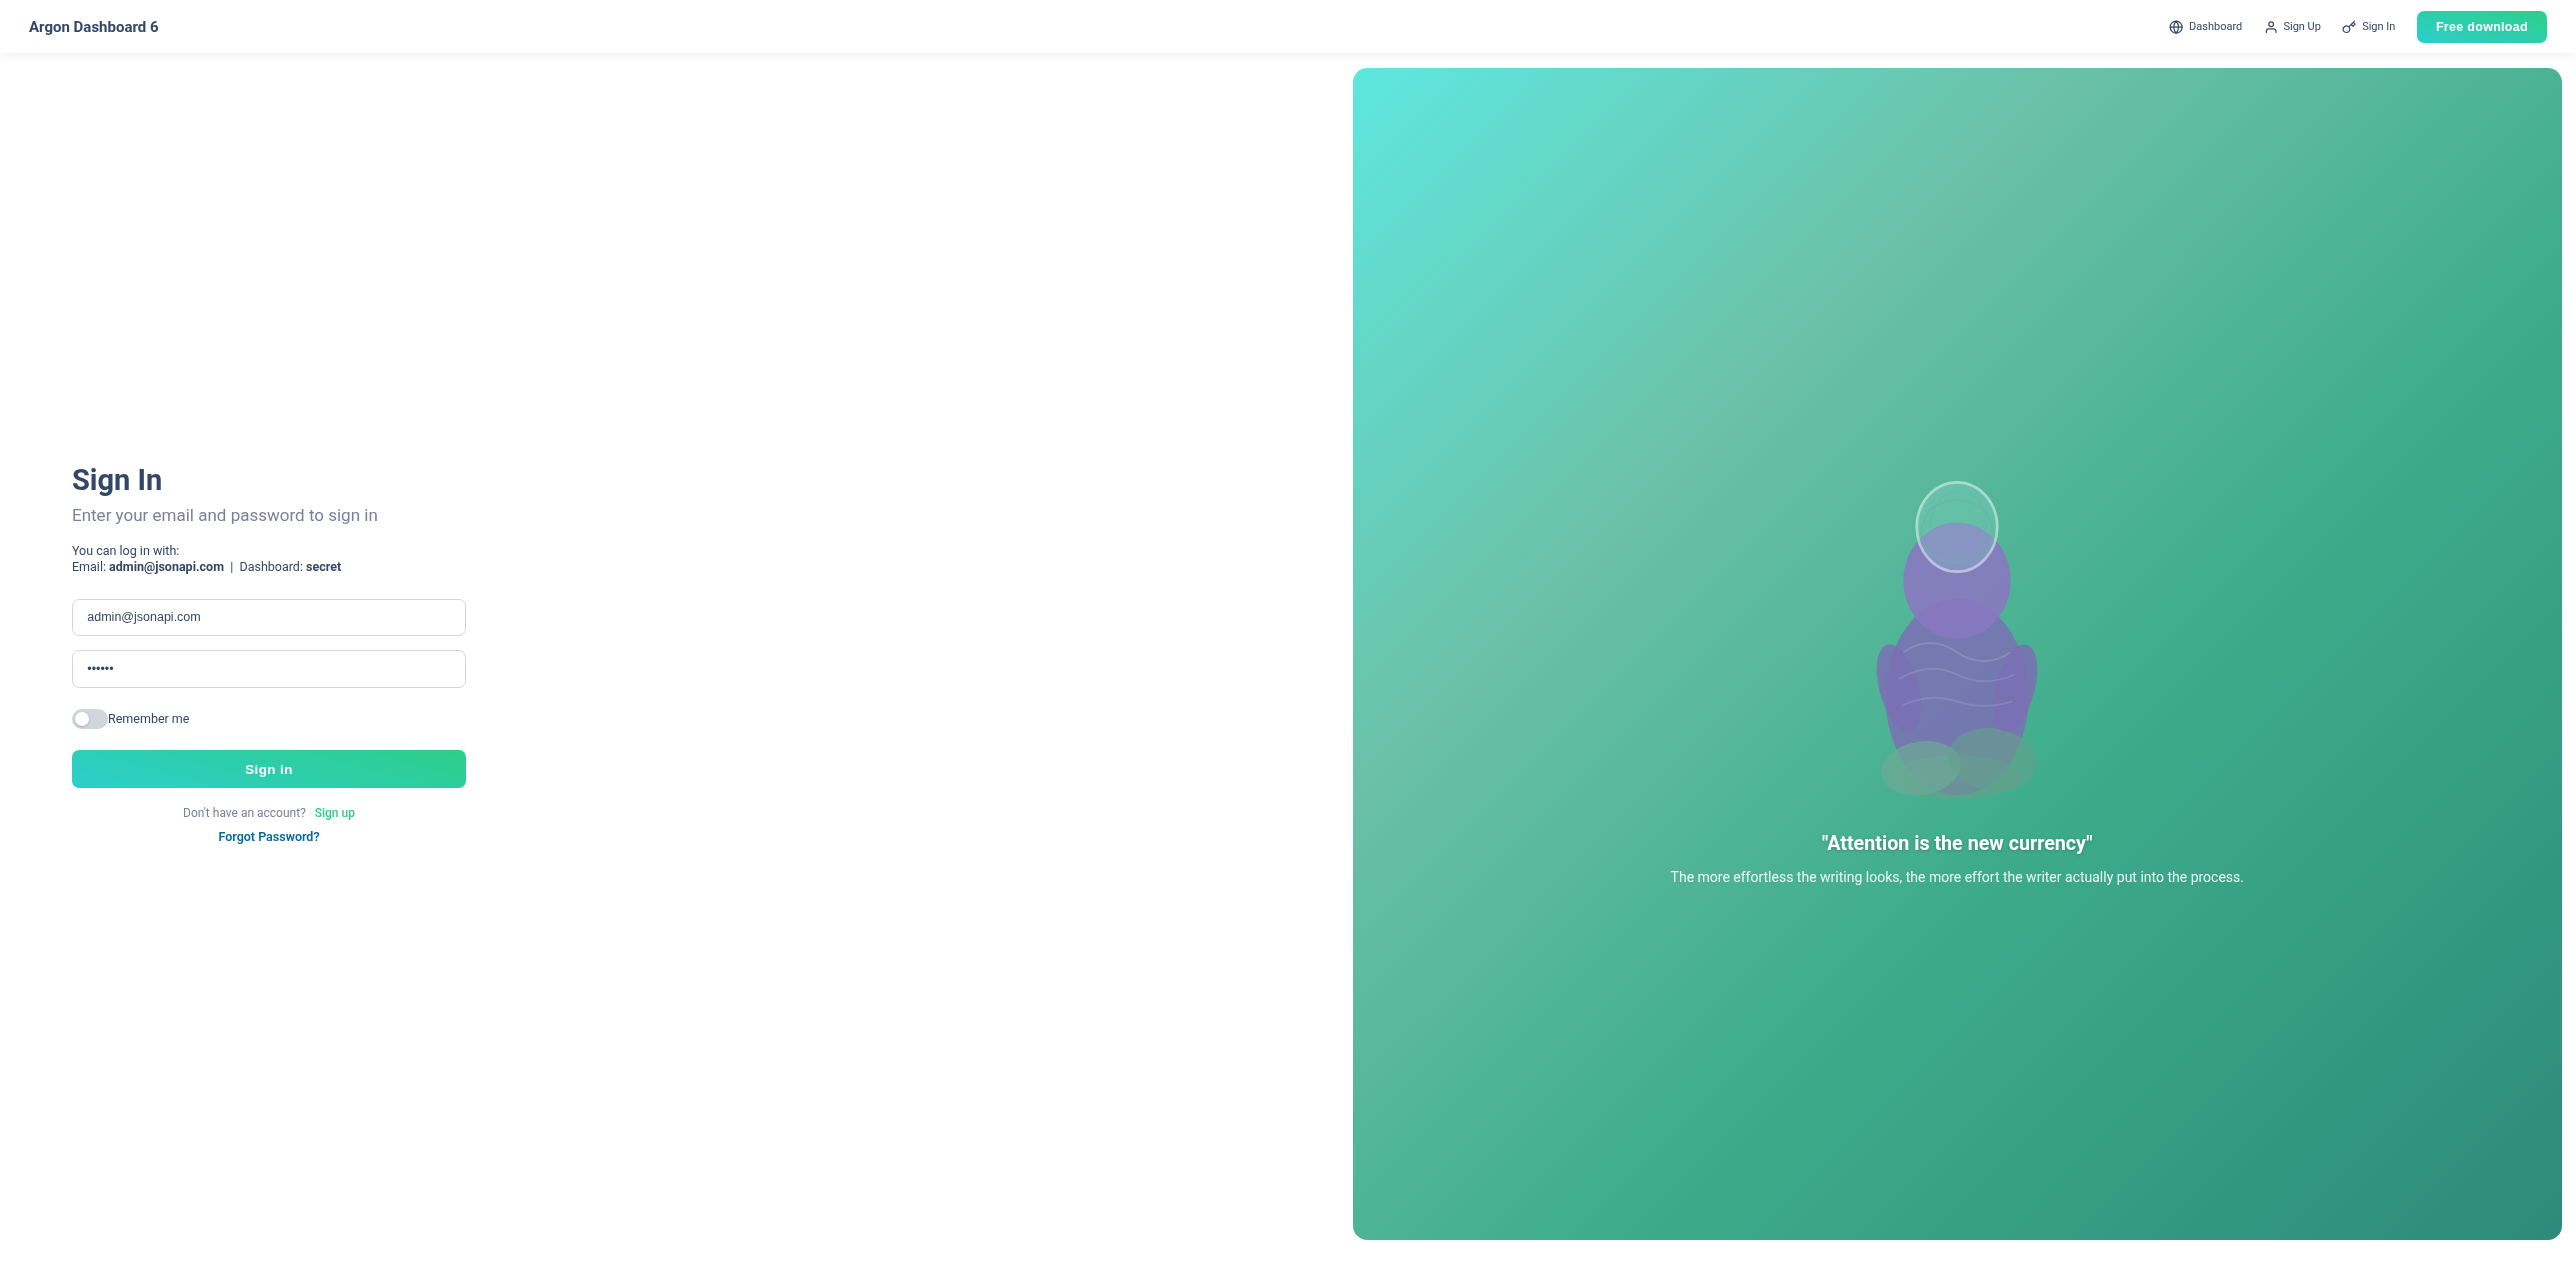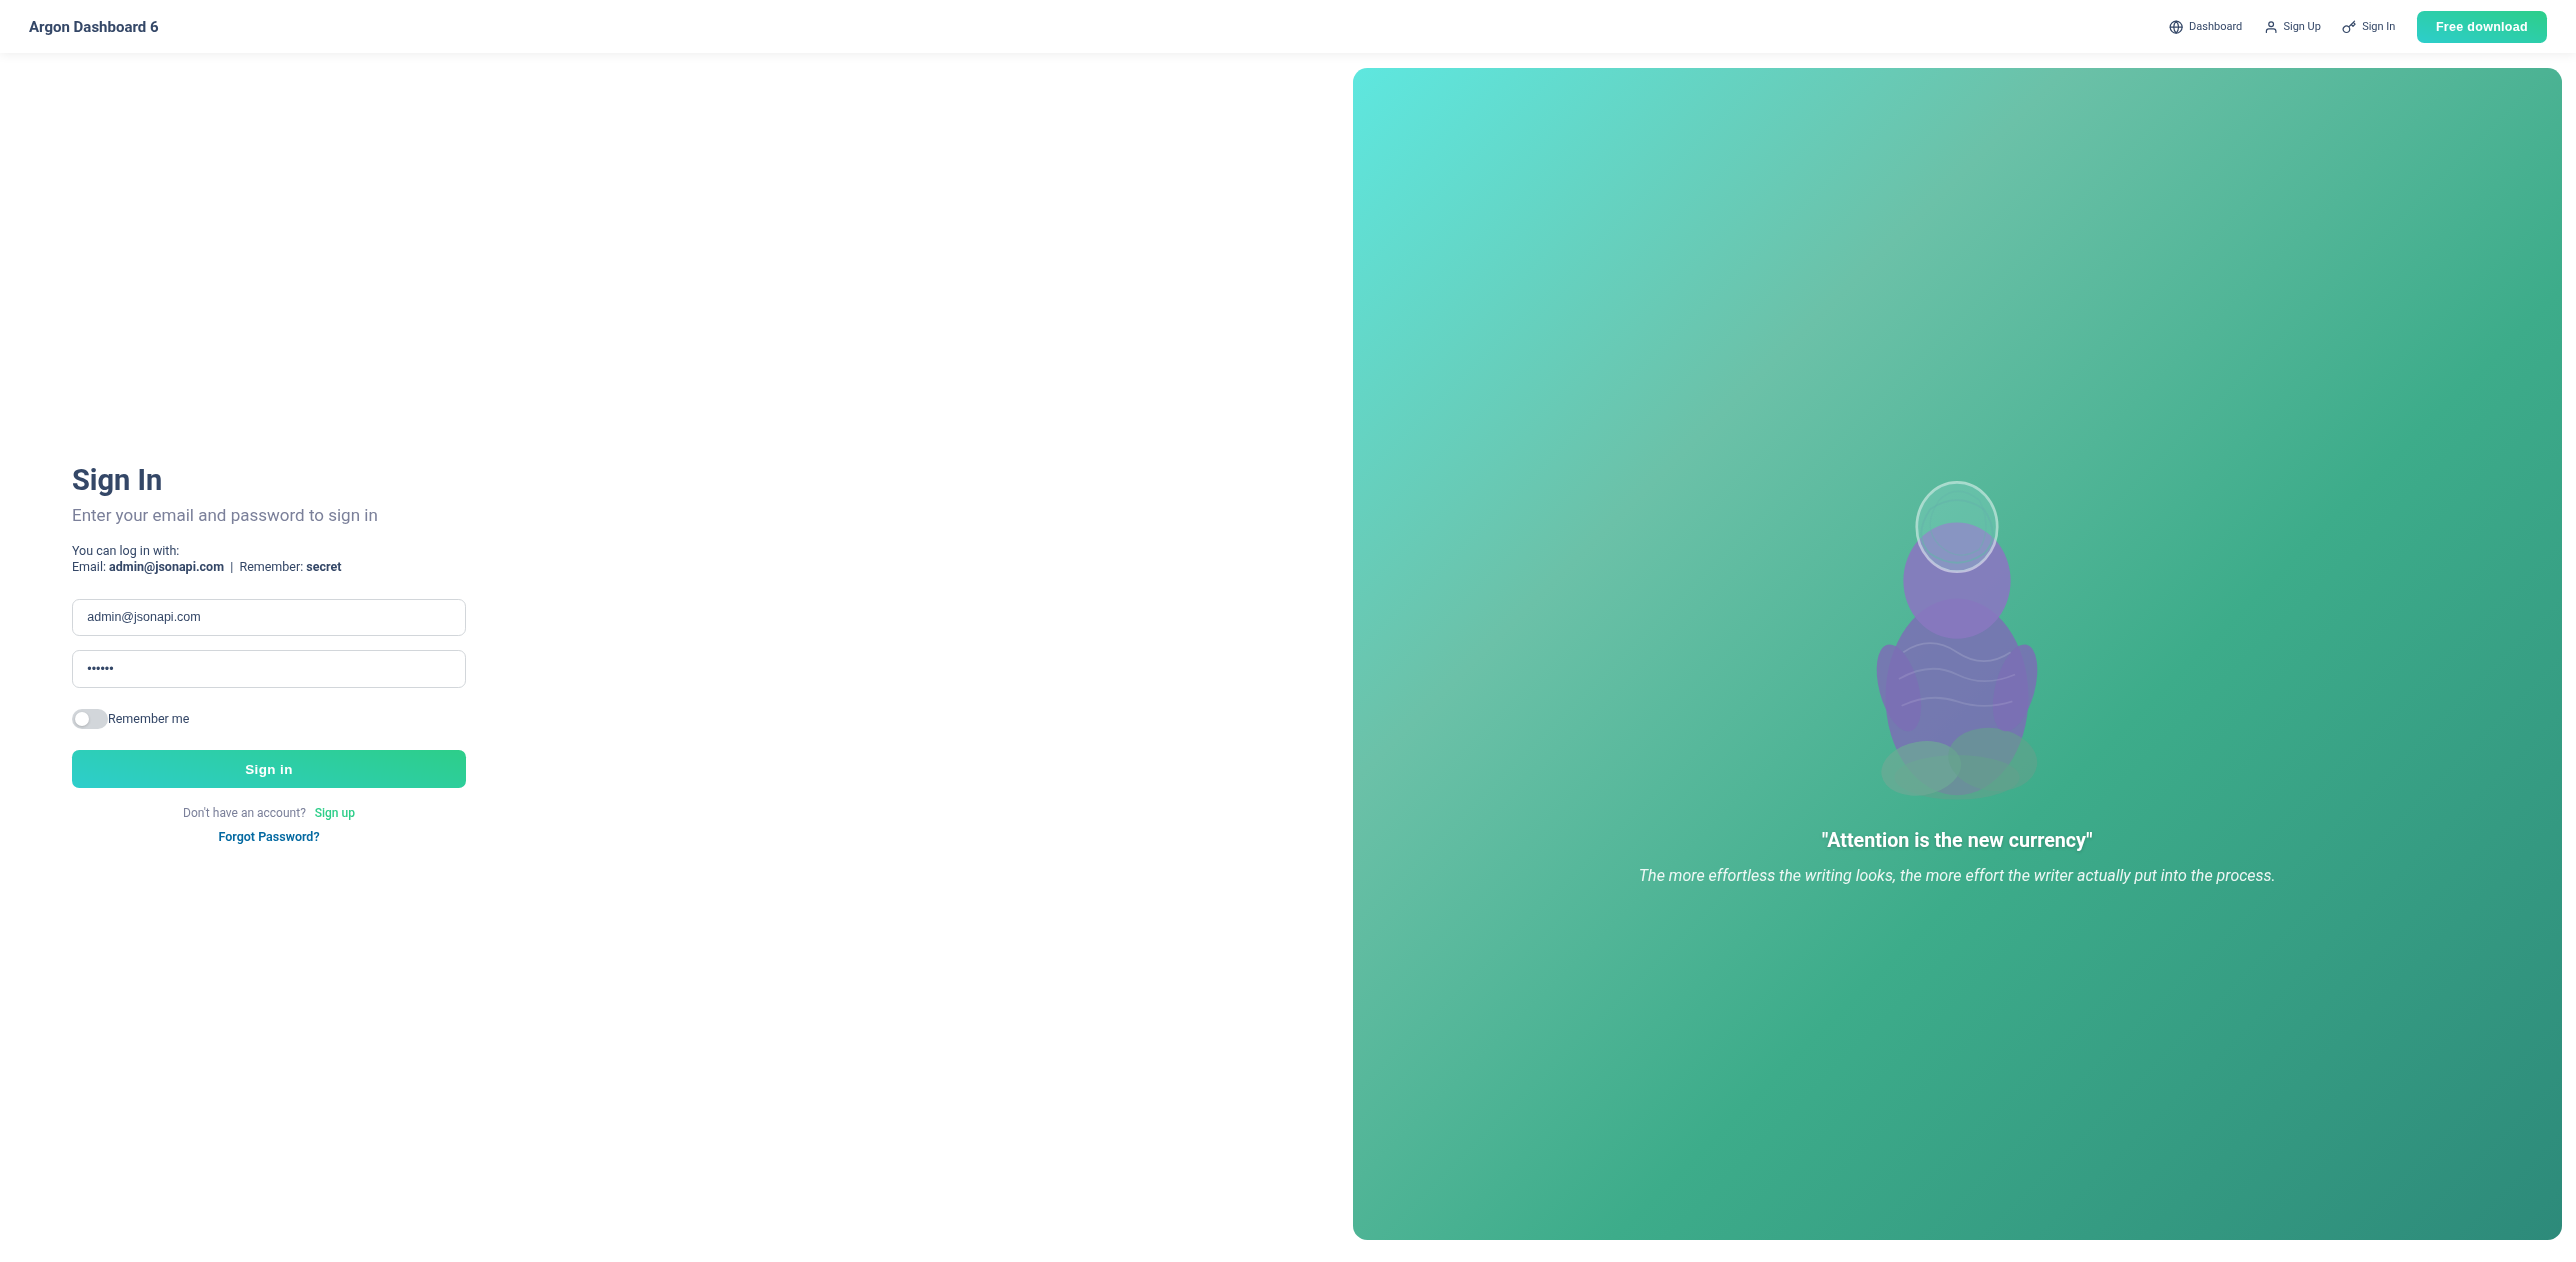--- a/index.html
+++ b/index.html
@@ -255,24 +255,23 @@
     }
 
     .quote-text {
       font-size: 19.7px;
       font-weight: 700;
       margin-bottom: 10.7px;
       text-shadow: 0 0.9px 3.6px rgba(0,0,0,0.2);
     }
 
     .quote-sub {
-      font-size: 16px;
+      font-size: 14px;
       color: rgba(255,255,255,0.9);
       line-height: 1.6;
-      font-style: italic;
     }
   </style>
 </head>
 <body>
 
 <nav class="navbar">
   <span class="navbar-brand">Argon Dashboard 6</span>
 
   <div class="navbar-links">
     <a class="nav-link">
@@ -316,21 +315,21 @@
     <h1 class="sign-in-title">Sign In</h1>
     <p class="sign-in-subtitle">Enter your email and password to sign in</p>
 
     <p class="credential-info">
       <span>You can log in with:</span>
     </p>
     <p class="credential-hint">
       <span>Email:</span>
       <strong>admin@jsonapi.com</strong>
       &nbsp;|&nbsp;
-      <span>Remember:</span>
+      <span>Dashboard:</span>
       <strong>secret</strong>
     </p>
 
     <div class="form-group">
       <input type="email" class="form-input" value="admin@jsonapi.com" placeholder="admin@jsonapi.com" style="">
     </div>
 
     <div class="form-group">
       <input type="password" class="form-input" value="secret" placeholder="••••••" style="">
     </div>

